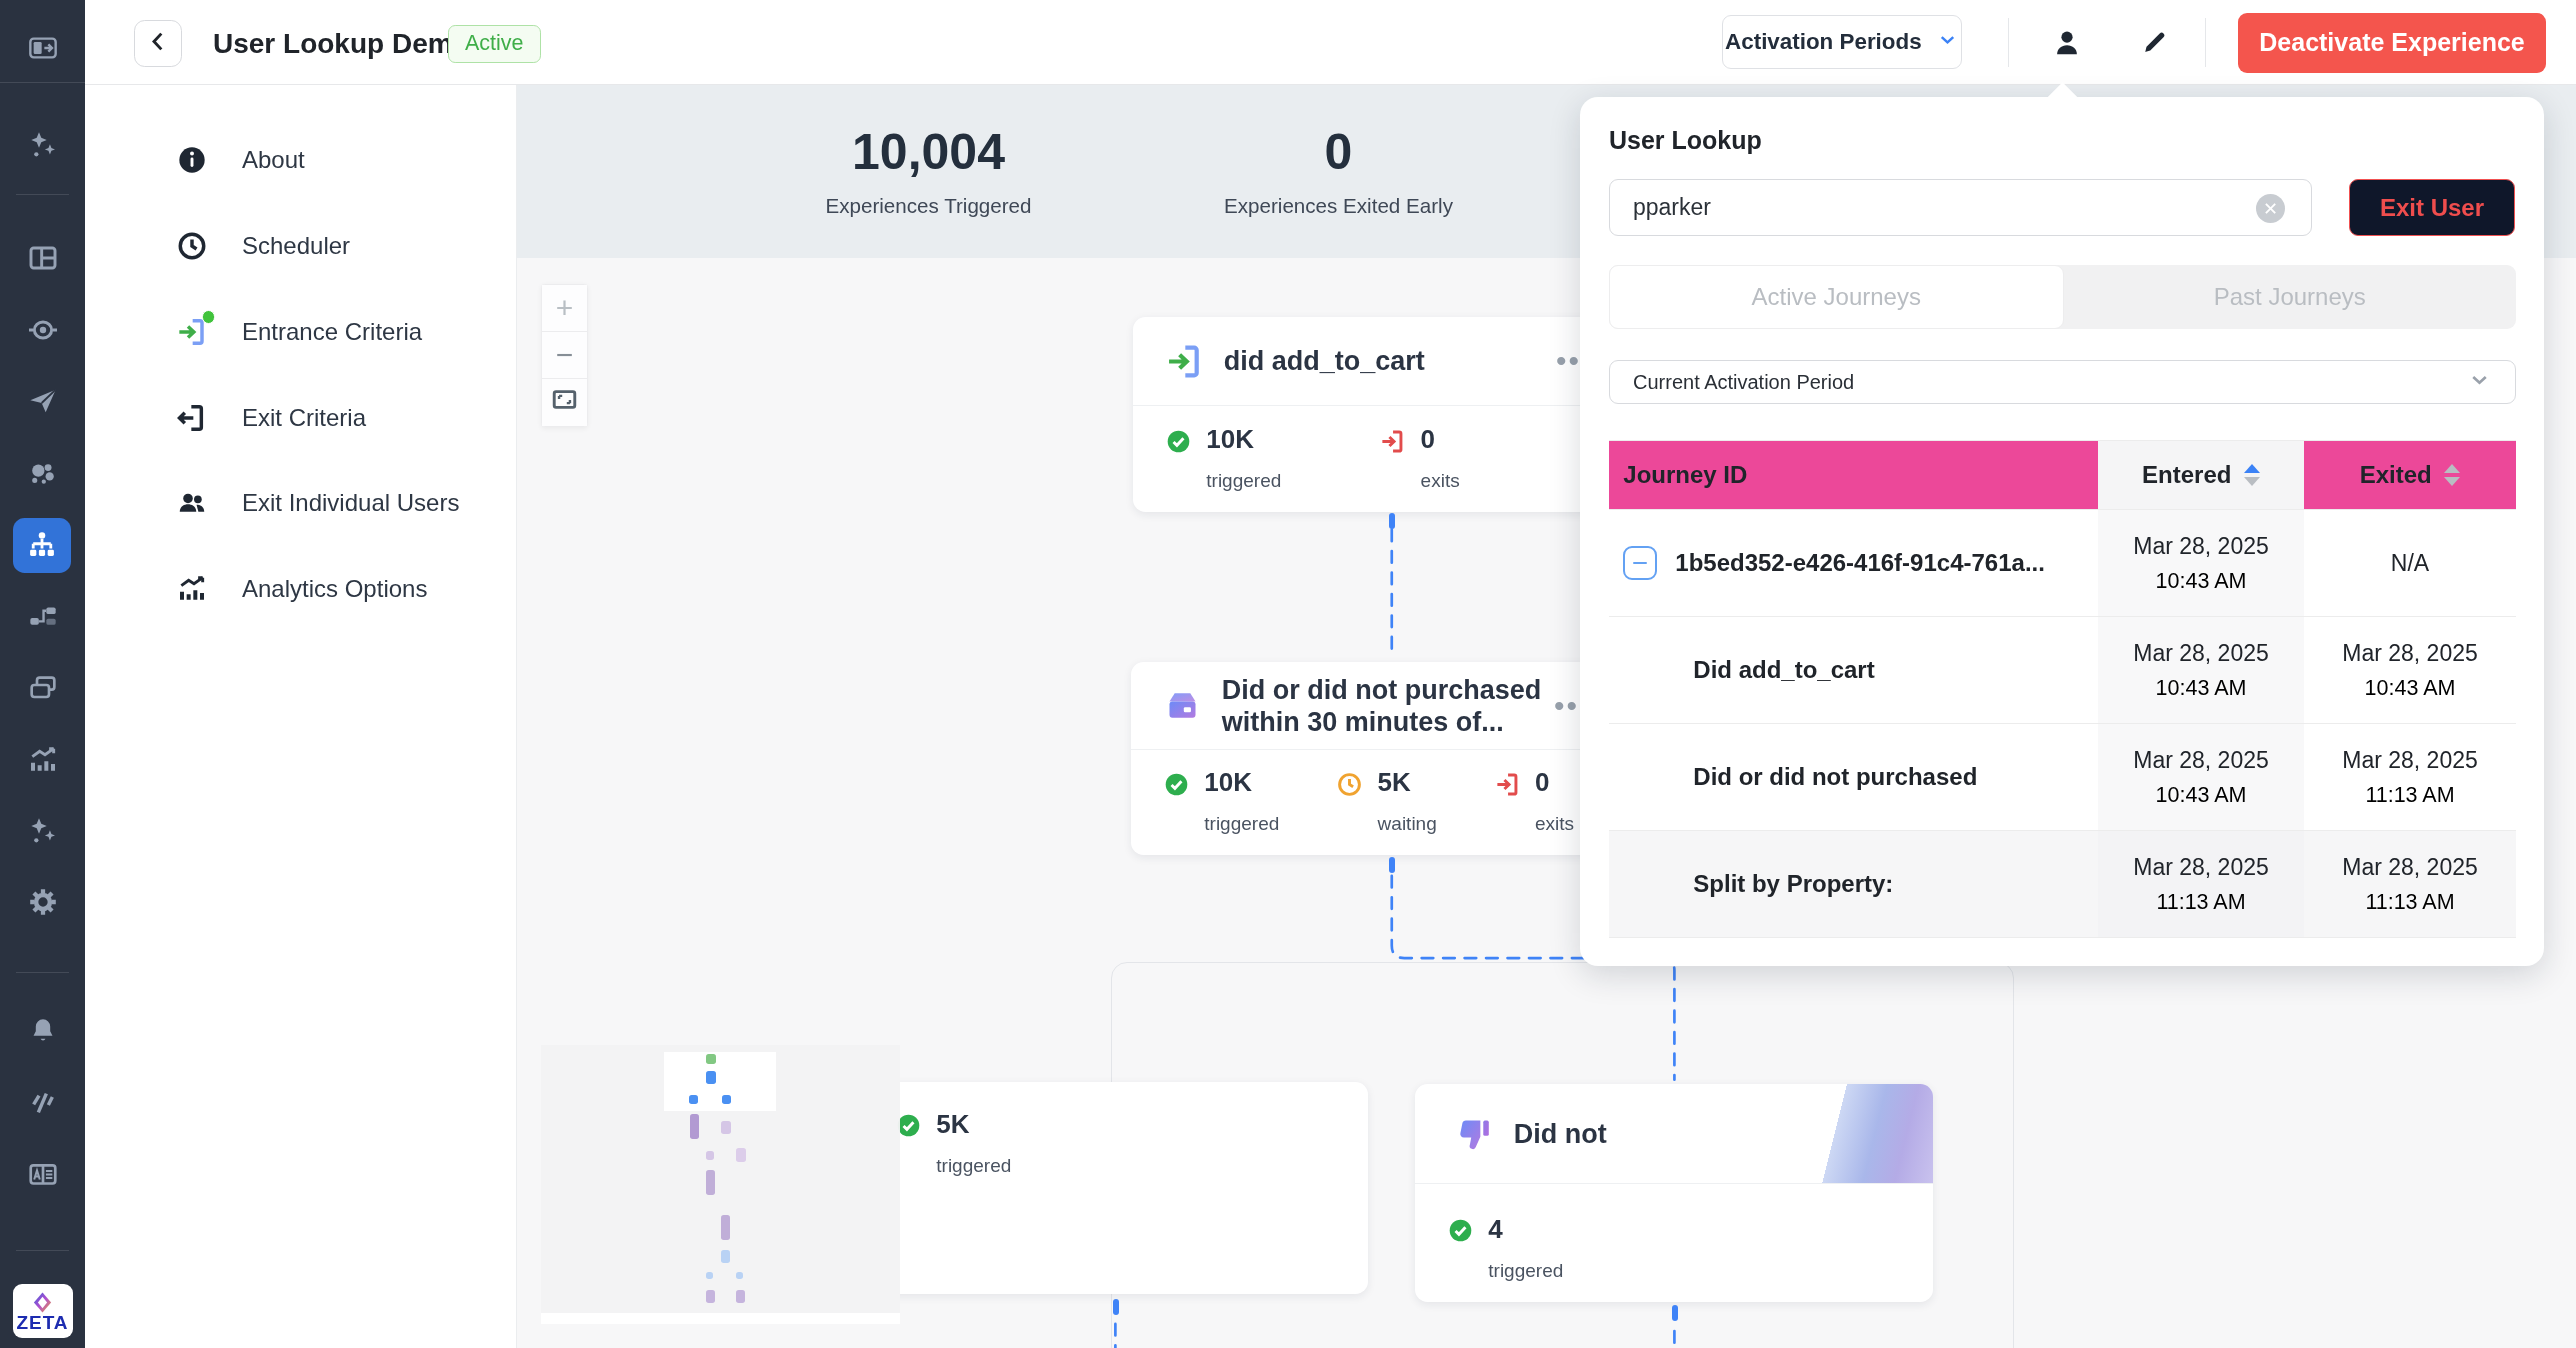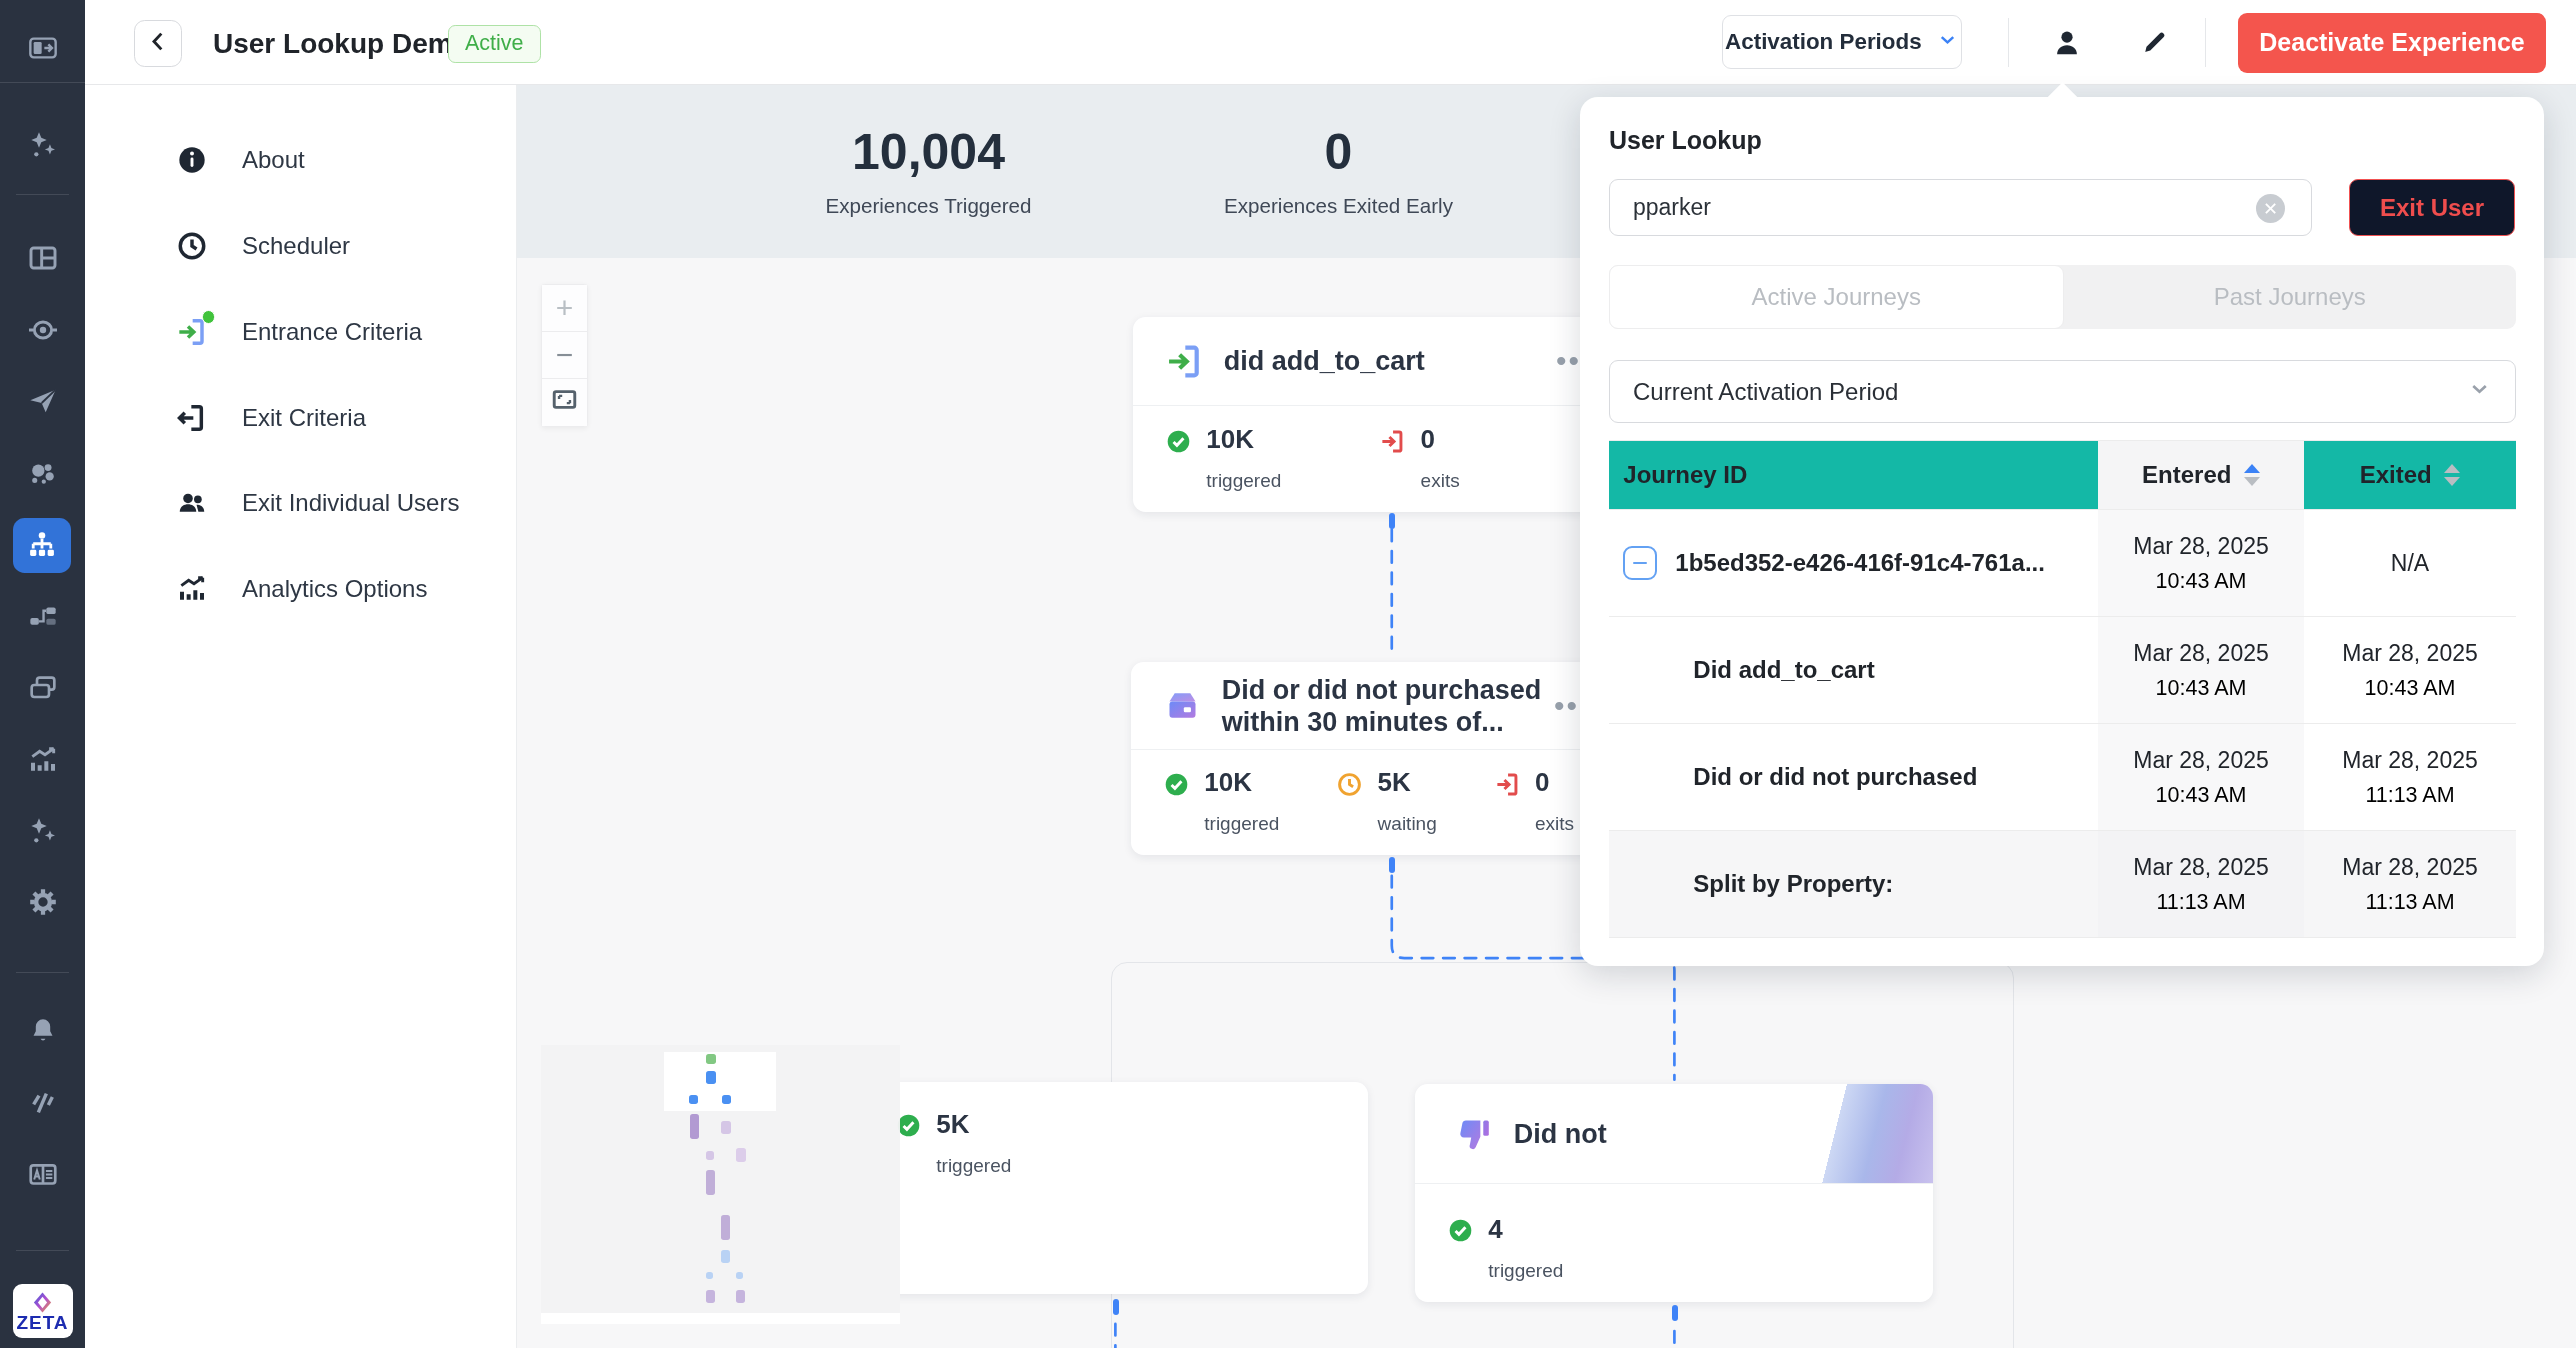--- a/index.html
+++ b/index.html
@@ -81,26 +81,26 @@
   
   #popover { position:absolute; left:1580px; top:97px; width:964px; height:869px; background:#ffffff; border-radius:18px; box-shadow:0 9px 32px rgba(20,30,50,0.16); z-index:100; }
   #popover-arrow { position:absolute; left:471px; top:-9.8px; width:23px; height:23px; background:#ffffff; transform:rotate(45deg); }
   #ul-title { position:absolute; left:29px; top:29px; font-size:25px; font-weight:bold; color:#20242a; }
   #ul-search { position:absolute; left:29px; top:82px; width:703px; height:57px; border:0.9px solid #d8dade; border-radius:9px; font-size:23px; color:#2b3138; padding:0 63px 0 23px; font-family:"Liberation Sans", sans-serif; background:#fff; }
   #ul-clear { position:absolute; left:676px; top:97px; width:29px; height:29px; border-radius:50%; background:#c8ccd1; color:#ffffff; font-size:18px; display:flex; align-items:center; justify-content:center; cursor:pointer; }
   #exit-user-btn { position:absolute; left:769px; top:82px; width:166px; height:57px; border:1.8px solid #f15151; border-radius:9px; background:#0f172a; color:#ef4d4d; font-size:24px; font-weight:bold; display:flex; align-items:center; justify-content:center; cursor:pointer; }
   #ul-tabs { position:absolute; left:29px; top:168px; width:907px; height:64px; background:#f1f1f2; border-radius:9px; display:flex; }
   .ul-tab { flex:1; display:flex; align-items:center; justify-content:center; font-size:24px; color:#b9bdc2; border-radius:9px; cursor:pointer; }
   .ul-tab.active { background:#ffffff; border:0.9px solid #ededee; }
-  #ul-select { position:absolute; left:29px; top:263px; width:907px; height:63px; border:0.9px solid #d8dade; border-radius:9px; display:flex; align-items:center; font-size:24px; color:#2a2f36; padding:0 23px; justify-content:space-between; cursor:pointer; background:#fff; }
+  #ul-select { position:absolute; left:29px; top:263px; width:907px; height:44px; border:0.9px solid #d8dade; border-radius:9px; display:flex; align-items:center; font-size:20px; color:#2a2f36; padding:0 23px; justify-content:space-between; cursor:pointer; background:#fff; }
   #ul-select .chev { color:#9aa1ab; }
 
   #ul-table { position:absolute; left:29px; top:343px; width:907px; }
   .t-row { display:grid; grid-template-columns:489px 206px 212px; border-bottom:0.9px solid #ececec; }
-  .t-header { height:70px; background:#14b8a6; border-top:0.9px solid #ececec; }
+  .t-header { height:70px; background:#ec4899; border-top:0.9px solid #ececec; }
   .t-header .t-cell { font-size:24px; font-weight:bold; color:#20242a; }
   .t-cell { display:flex; align-items:center; padding-left:14.3px; }
   .t-cell.center { justify-content:center; padding-left:0; text-align:center; flex-direction:column; }
   .t-header .t-cell.center { flex-direction:row; gap:12.5px; }
   .col-entered { background:#f5f5f6; }
   .t-body-row { height:107px; }
   .t-body-row .col-entered { background:#f8f8f9; }
   .t-body-row.hl { background:#f6f6f7; }
   .t-body-row.hl .col-entered { background:#f3f3f5; }
   .jid { font-size:24px; font-weight:bold; color:#20242a; margin-left:18px; }

